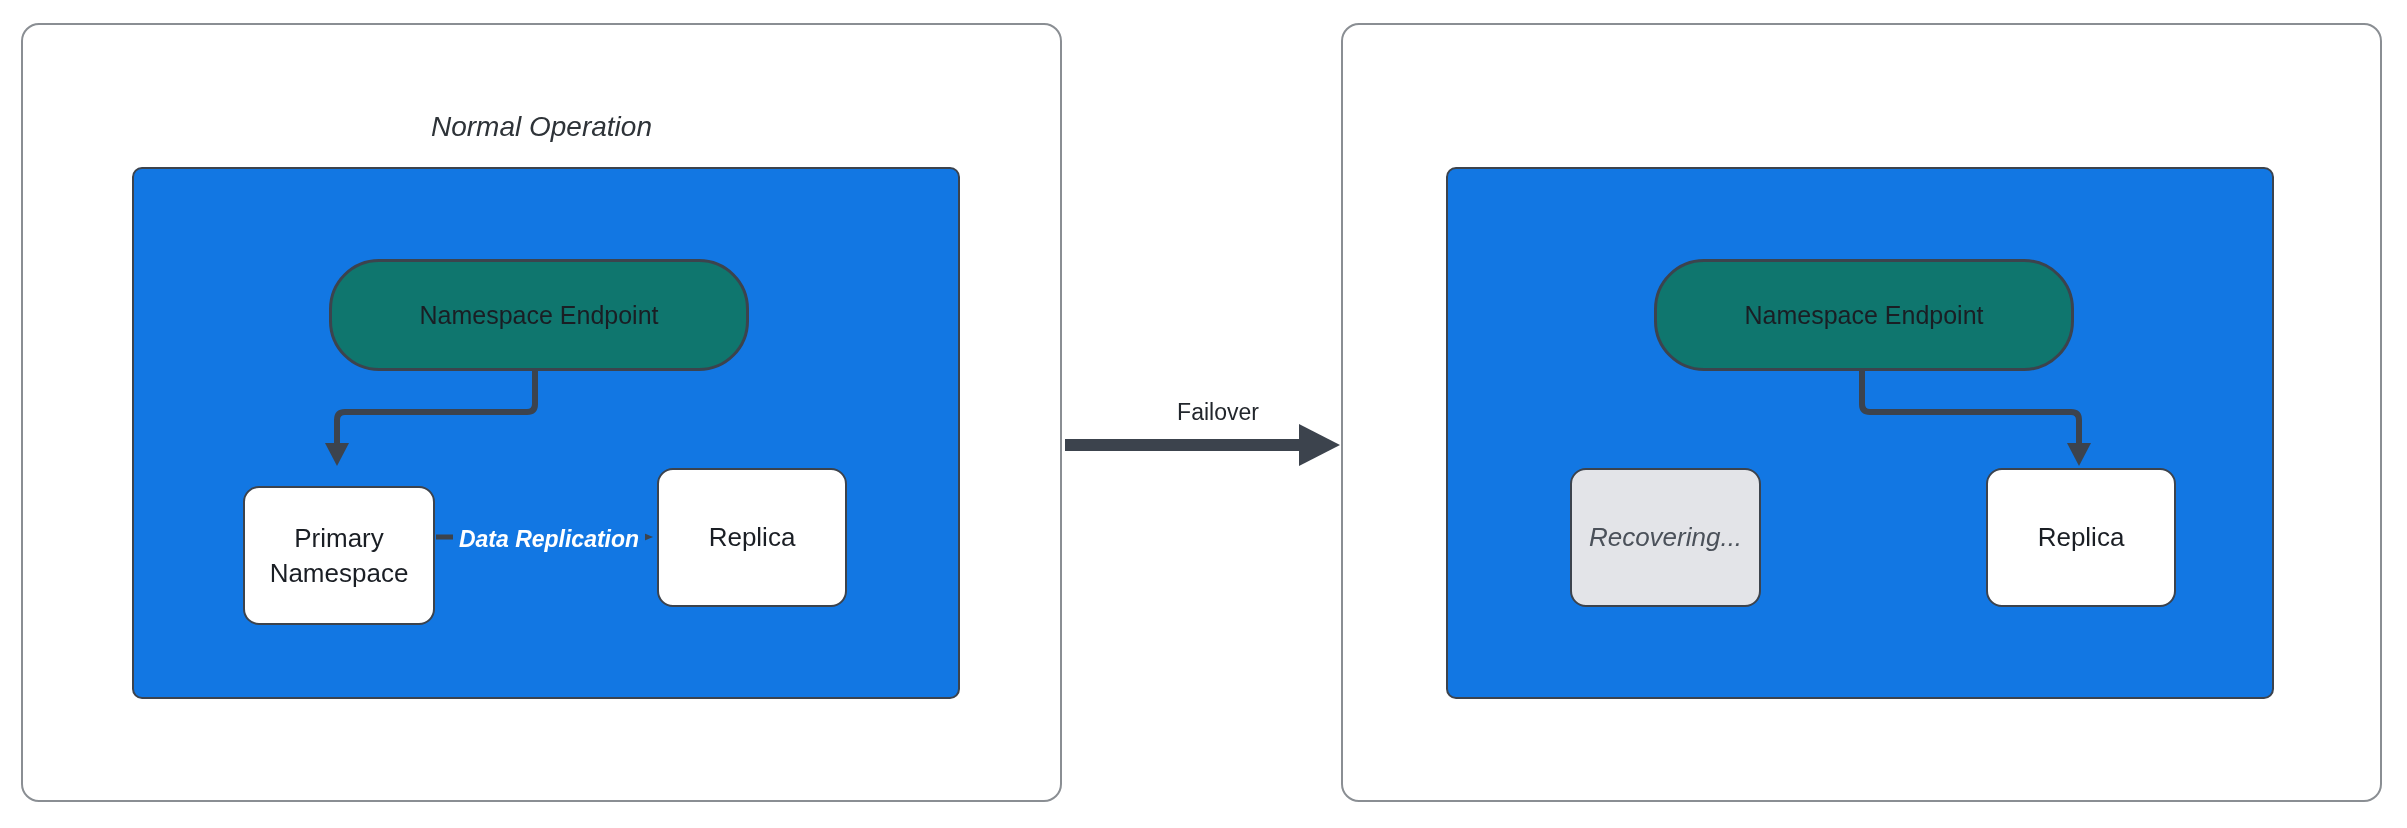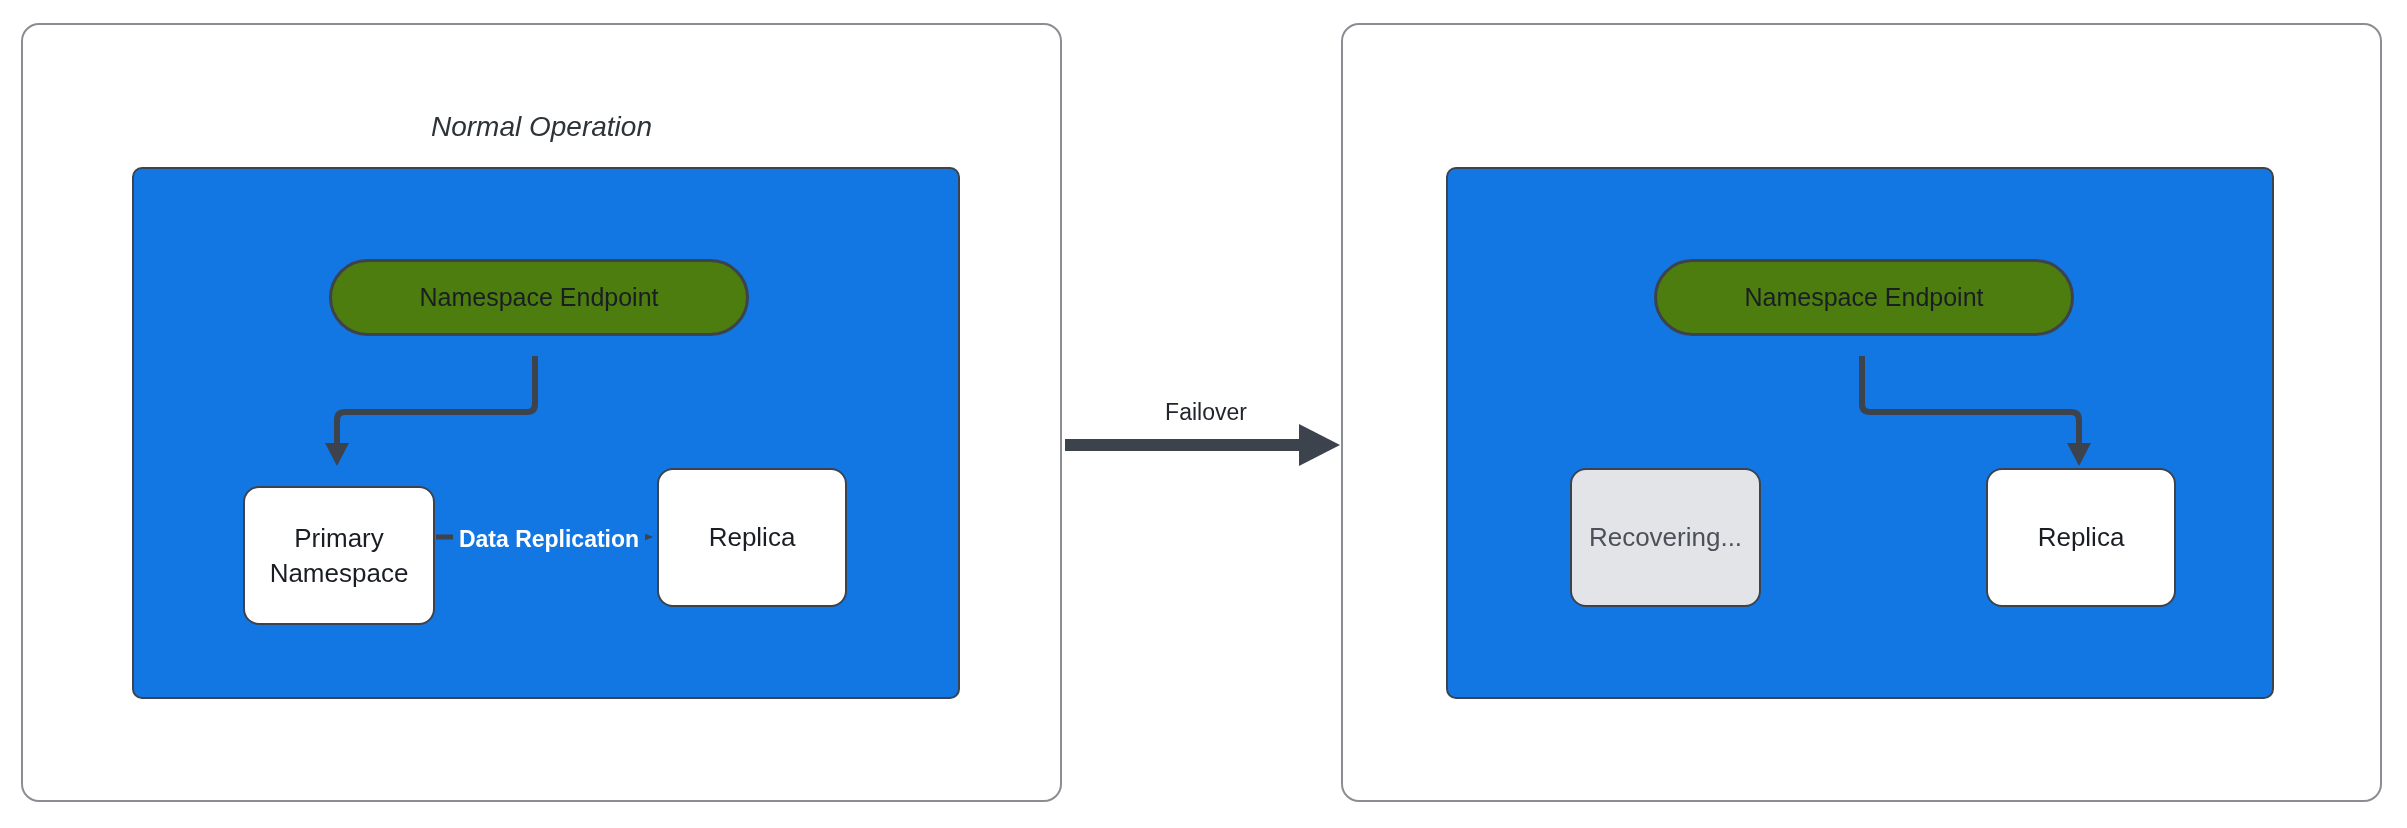--- a/index.html
+++ b/index.html
@@ -12,44 +12,44 @@
   #panel-after{left:1341px;}
 
   .panel-title{position:absolute;top:86px;left:0;width:100%;text-align:center;
                font-size:28px;font-style:italic;color:#2E3338;z-index:3;}
 
   .cluster{position:absolute;top:142px;width:828px;height:532px;background:#1277E3;
            border:2px solid #3C434D;border-radius:10px;box-sizing:border-box;z-index:1;}
   #panel-normal .cluster{left:109px;}
   #panel-after  .cluster{left:103px;}
 
-  .pill{position:absolute;top:234px;width:420px;height:77px;background:#4d7c0f;
+  .pill{position:absolute;top:234px;width:420px;height:112px;background:#0f766e;
         border:3px solid #3C434D;border-radius:50px;box-sizing:border-box;
         display:flex;align-items:center;justify-content:center;
         font-size:25px;color:#1A1E24;z-index:3;}
   #panel-normal .pill{left:306px;}
   #panel-after  .pill{left:311px;}
 
   .node{position:absolute;top:443px;height:139px;background:#ffffff;
         border:2.5px solid #3C434D;border-radius:16px;box-sizing:border-box;
         display:flex;align-items:center;justify-content:center;text-align:center;
         font-size:26px;line-height:1.32;color:#1A1E24;z-index:3;padding:0 8px;}
   #node-primary{left:220px;width:192px;margin-top:18px;}
   #node-replica-left{left:634px;width:190px;}
   #node-recovering{left:227px;width:191px;background:#E3E4E8;
-                   color:#4B515A;}
+                   font-style:italic;color:#4B515A;}
   #node-replica-right{left:643px;width:190px;}
 
   .edge-label-wrap{position:absolute;left:413px;top:486px;width:226px;height:56px;
-                   display:flex;align-items:center;justify-content:center;z-index:4;}
+                   display:flex;align-items:center;justify-content:center;z-index:4;font-style:italic;}
   .edge-label{background:#1277E3;color:#ffffff;font-weight:bold;font-size:23px;
               padding:2px 6px;white-space:nowrap;}
 
   .transition-label{position:absolute;left:1063px;top:399px;width:286px;
-                    text-align:center;font-size:23px;color:#22262C;z-index:3;}
+                    text-align:center;font-size:23px;color:#22262C;z-index:3;padding-left:12px;}
 
   .connector-layer{position:absolute;left:0;top:0;width:2407px;height:828px;
                    z-index:2;pointer-events:none;}
 </style>
 </head>
 <body>
 
 <div class="canvas">
 
   <div class="panel" id="panel-normal">

